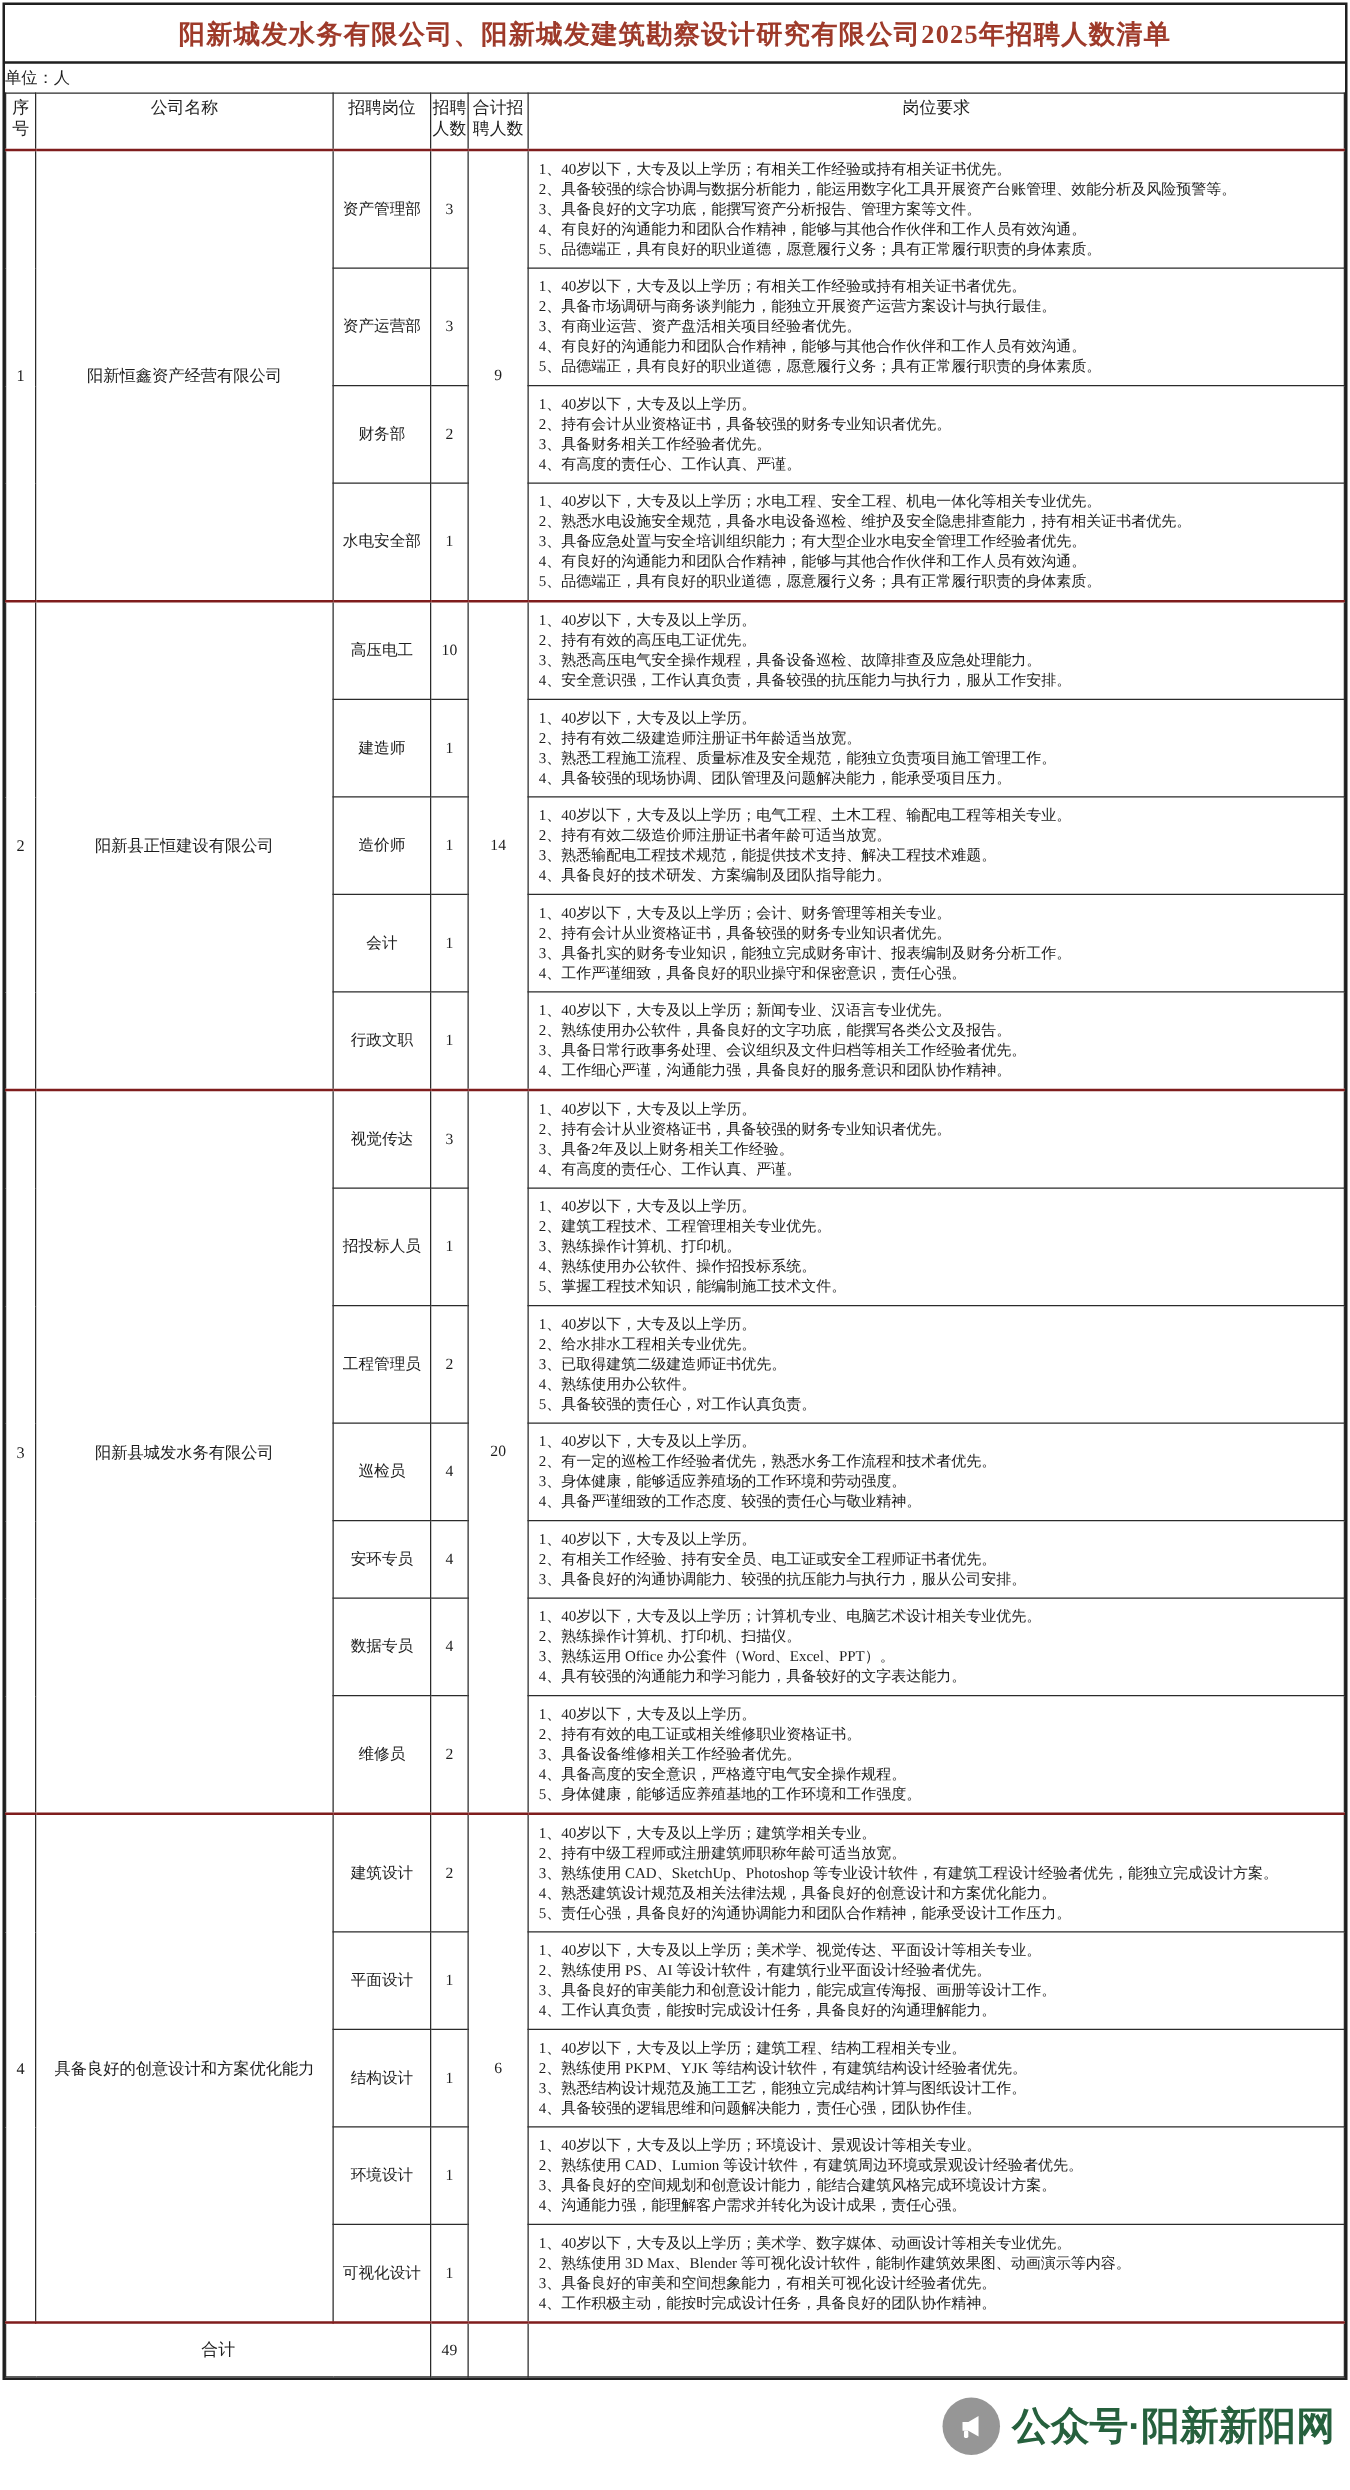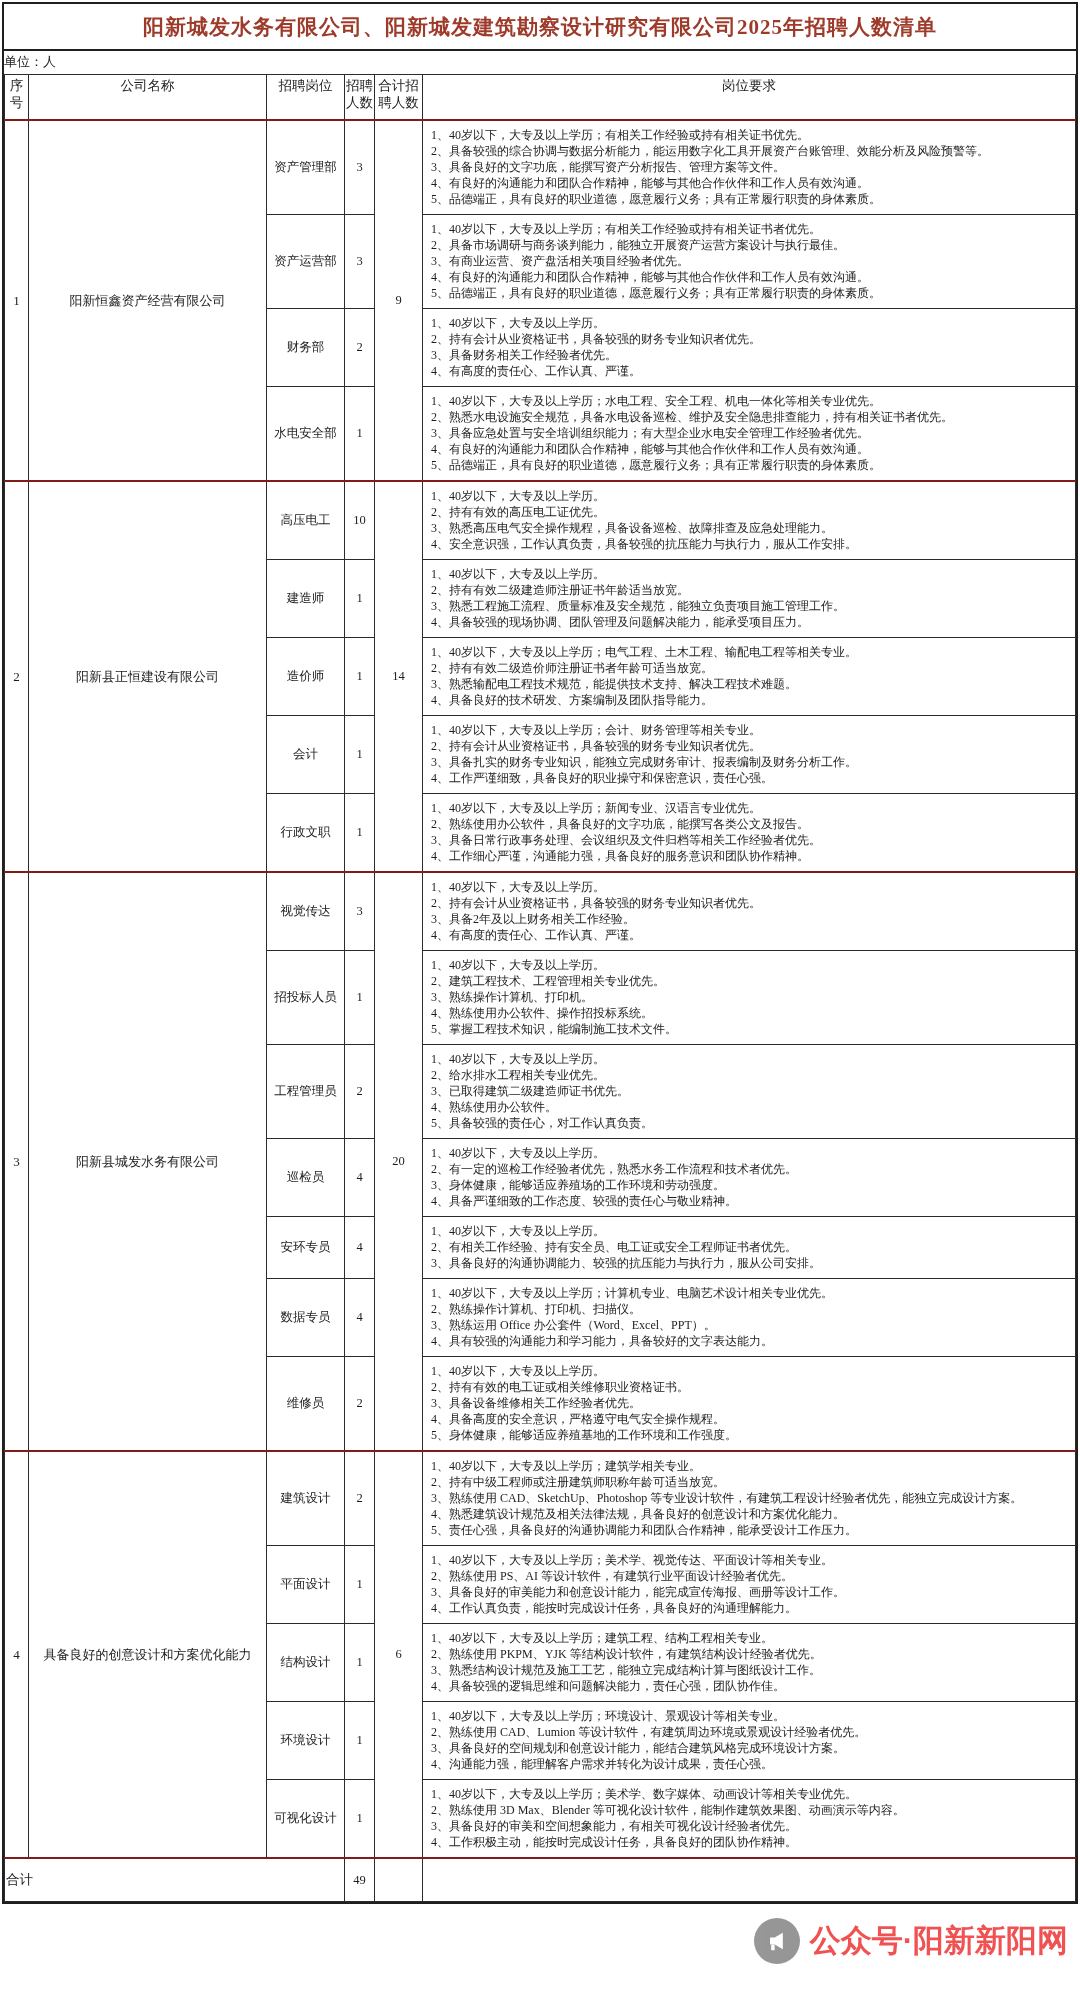--- a/index.html
+++ b/index.html
@@ -16,21 +16,21 @@
                   align-items:center;justify-content:flex-start;flex-wrap:wrap;word-break:break-all;}
   thead th .hwrap span{display:block;word-break:break-all;text-align:center;}
   .c-index{text-align:center;font-size:13px;}
   .c-company{text-align:center;font-size:13px;padding:2px 3px;}
   .c-pos{text-align:center;font-size:12.5px;padding:2px 2px;word-break:keep-all;}
   .c-count,.c-total{text-align:center;font-size:12.5px;}
   .c-req{padding:6px 8px 7px 8px;}
   .c-req .req-line{font-size:12px;line-height:16px;white-space:nowrap;overflow:hidden;}
   tr.section-start td{border-top:2px solid #7f1d1d;}
   tr.footer-row td{height:40px;font-size:13.5px;}
-  tr.footer-row .f-label{text-align:left;}
+  tr.footer-row .f-label{text-align:center;}
   tr.footer-row .f-total{text-align:center;font-size:12.5px;}
   .watermark{position:absolute;right:12px;top:1918px;display:flex;align-items:center;gap:10px;
              font-size:31px;font-weight:bold;font-family:"Liberation Sans","DejaVu Sans",sans-serif;
              opacity:.92;pointer-events:none;}
   .wm-logo{width:46px;height:46px;border-radius:50%;background:#8e8e8e;display:flex;
            align-items:center;justify-content:center;flex:0 0 auto;}
 </style>
 </head>
 <body>
 
@@ -319,21 +319,21 @@
             <td colspan="3" class="f-label">合计</td>
             <td class="f-total">49</td>
             <td></td>
             <td></td>
           </tr>
         </tbody>
     </table>
 
   </div>
 
-  <div class="watermark" style="color: #ef4444;">
+  <div class="watermark" style="color: #14532d;">
     <span class="wm-logo">
       <svg width="28" height="28" viewBox="0 0 24 24" aria-hidden="true">
         <path d="M6 9h4l7-4v14l-7-4H6z" fill="#ffffff"></path>
         <rect x="7" y="15" width="3" height="5" rx="1" fill="#ffffff"></rect>
       </svg>
     </span>
     <span>公众号·阳新新阳网</span>
   </div>
 </div>
 

